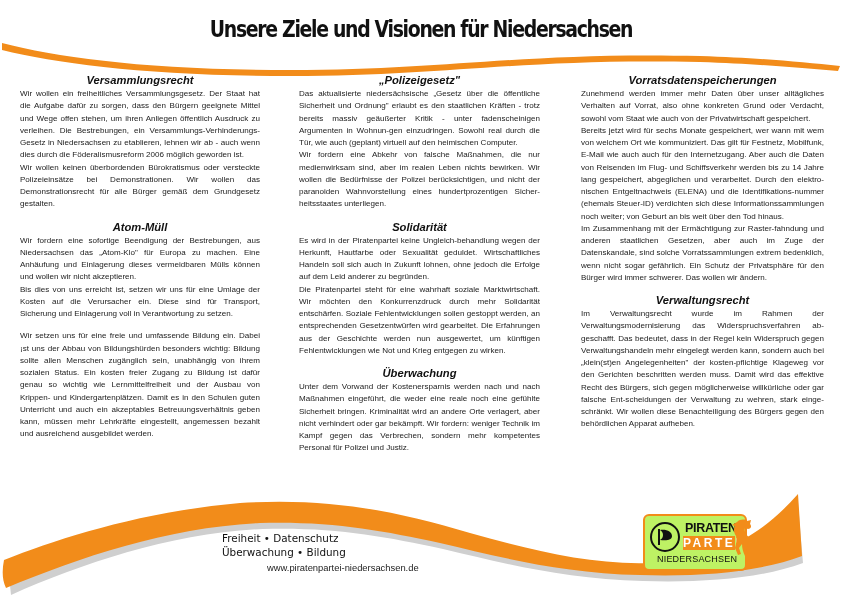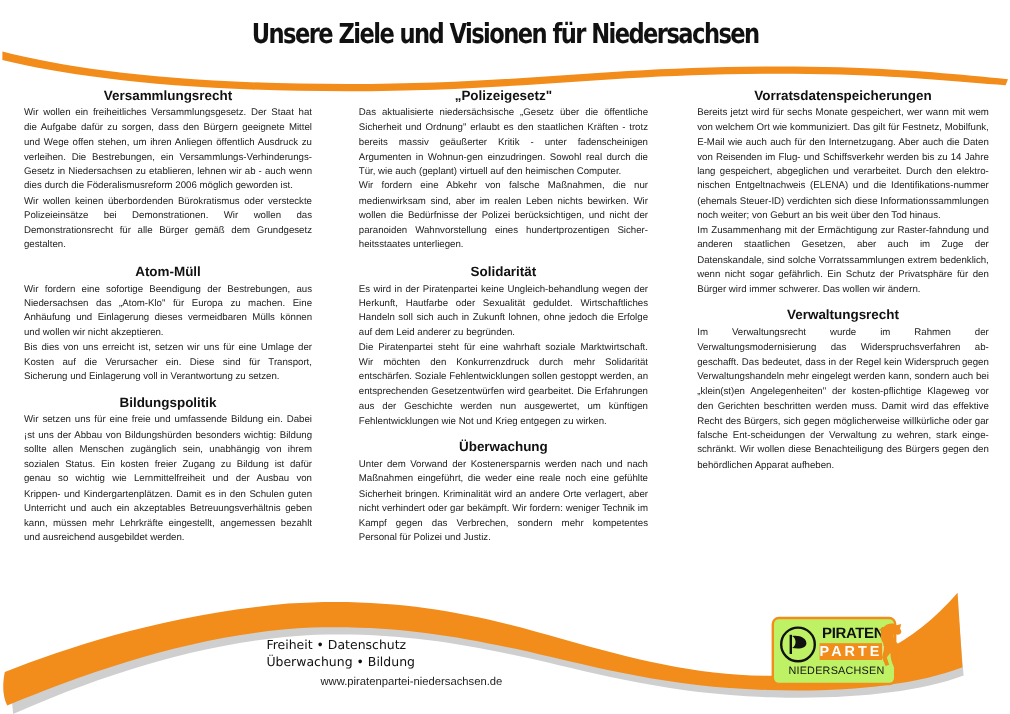--- a/index.html
+++ b/index.html
@@ -4,21 +4,21 @@
 <style>
   html, body { margin: 0; padding: 0; background: #ffffff; }
   body { width: 842px; height: 595px; position: relative; overflow: hidden; font-family: "Liberation Sans", sans-serif; color: #1a1a1a; }
   .swoosh-svg { position: absolute; left: 0; top: 0; width: 842px; height: 595px; pointer-events: none; }
   .title { position: absolute; left: 0; width: 842px; top: 16px; text-align: center; font-family: "DejaVu Sans", sans-serif; font-weight: bold; font-size: 23px; letter-spacing: -1.6px; transform: scaleX(0.82); transform-origin: 421px 0; color: #111; }
   .col { position: absolute; top: 74px; }
   .col.c1 { left: 20px; width: 240px; }
   .col.c2 { left: 299px; width: 241px; }
   .col.c3 { left: 581px; width: 243px; }
   .section { margin-bottom: 10px; }
-  .section h2 { margin: 0 0 1px 0; text-align: center; font-size: 11.2px; font-weight: bold; line-height: 13px; color: #111; }
+  .section h2 { margin: 0 0 1px 0; text-align: center; font-size: 11.2px; font-weight: bold; line-height: 13px; color: #111; font-style: italic; }
   .section p { margin: 0; font-size: 8.05px; line-height: 12.25px; text-align: justify; color: #222; hyphens: manual; }
   .c1 .s2 { margin-top: 0px; }
   .slogan { position: absolute; left: 222px; top: 531px; font-family: "DejaVu Sans", sans-serif; font-weight: normal; font-size: 10.4px; line-height: 14px; color: #111; }
   .url { position: absolute; left: 267px; top: 562px; font-size: 9.4px; color: #222; }
   .logo { position: absolute; left: 643px; top: 514px; width: 100px; height: 53px; border: 2px solid #f28c1a; border-radius: 6px; background: #bef264; }
   .logo .flag { position: absolute; left: 5px; top: 6px; width: 30px; height: 30px; border: 2.5px solid #111; border-radius: 50%; box-sizing: border-box; }
   .logo .flag svg { position: absolute; left: 3px; top: 3px; }
   .logo .piraten { position: absolute; left: 40px; top: 5px; font-weight: bold; font-size: 12.5px; color: #111; letter-spacing: -0.3px; }
   .logo .partei { position: absolute; left: 38px; top: 20px; width: 52px; height: 14px; background: #f28c1a; color: #fff; font-weight: bold; font-size: 12px; letter-spacing: 2.5px; text-align: center; line-height: 14px; }
   .logo .nds { position: absolute; left: 12px; top: 38px; font-size: 9px; color: #111; letter-spacing: 0.2px; }
@@ -43,21 +43,20 @@
     <h2>Versammlungsrecht</h2>
     <p>Wir wollen ein freiheitliches Versammlungsgesetz. Der Staat hat die Aufgabe dafür zu sorgen, dass den Bürgern geeignete Mittel und Wege offen stehen, um ihren Anliegen öffentlich Ausdruck zu verleihen. Die Bestrebungen, ein Versammlungs-Verhinderungs-Gesetz in Niedersachsen zu etablieren, lehnen wir ab - auch wenn dies durch die Föderalismusreform 2006 möglich geworden ist.</p>
     <p>Wir wollen keinen überbordenden Bürokratismus oder versteckte Polizeieinsätze bei Demonstrationen. Wir wollen das Demonstrationsrecht für alle Bürger gemäß dem Grundgesetz gestalten.</p>
   </div>
   <div class="section s2">
     <h2>Atom-Müll</h2>
     <p>Wir fordern eine sofortige Beendigung der Bestrebungen, aus Niedersachsen das „Atom-Klo" für Europa zu machen. Eine Anhäufung und Einlagerung dieses vermeidbaren Mülls können und wollen wir nicht akzeptieren.</p>
     <p>Bis dies von uns erreicht ist, setzen wir uns für eine Umlage der Kosten auf die Verursacher ein. Diese sind für Transport, Sicherung und Einlagerung voll in Verantwortung zu setzen.</p>
   </div>
   <div class="section">
-    <h2>Bildungspolitik</h2>
     <p>Wir setzen uns für eine freie und umfassende Bildung ein. Dabei ¡st uns der Abbau von Bildungshürden besonders wichtig: Bildung sollte allen Menschen zugänglich sein, unabhängig von ihrem sozialen Status. Ein kosten freier Zugang zu Bildung ist dafür genau so wichtig wie Lernmittelfreiheit und der Ausbau von Krippen- und Kindergartenplätzen. Damit es in den Schulen guten Unterricht und auch ein akzeptables Betreuungsverhältnis geben kann, müssen mehr Lehrkräfte eingestellt, angemessen bezahlt und ausreichend ausgebildet werden.</p>
   </div>
 </div>
 
 <div class="col c2">
   <div class="section">
     <h2>„Polizeigesetz"</h2>
     <p>Das aktualisierte niedersächsische „Gesetz über die öffentliche Sicherheit und Ordnung" erlaubt es den staatlichen Kräften - trotz bereits massiv geäußerter Kritik - unter fadenscheinigen Argumenten in Wohnun-gen einzudringen. Sowohl real durch die Tür, wie auch (geplant) virtuell auf den heimischen Computer.</p>
     <p>Wir fordern eine Abkehr von falsche Maßnahmen, die nur medienwirksam sind, aber im realen Leben nichts bewirken. Wir wollen die Bedürfnisse der Polizei berücksichtigen, und nicht der paranoiden Wahnvorstellung eines hundertprozentigen Sicher-heitsstaates unterliegen.</p>
   </div>
@@ -68,20 +67,21 @@
   </div>
   <div class="section">
     <h2>Überwachung</h2>
     <p>Unter dem Vorwand der Kostenersparnis werden nach und nach Maßnahmen eingeführt, die weder eine reale noch eine gefühlte Sicherheit bringen. Kriminalität wird an andere Orte verlagert, aber nicht verhindert oder gar bekämpft. Wir fordern: weniger Technik im Kampf gegen das Verbrechen, sondern mehr kompetentes Personal für Polizei und Justiz.</p>
   </div>
 </div>
 
 <div class="col c3">
   <div class="section">
     <h2>Vorratsdatenspeicherungen</h2>
+    <p>Zunehmend werden immer mehr Daten über unser alltägliches Verhalten auf Vorrat, also ohne konkreten Grund oder Verdacht, sowohl vom Staat wie auch von der Privatwirtschaft gespeichert.</p>
     <p>Bereits jetzt wird für sechs Monate gespeichert, wer wann mit wem von welchem Ort wie kommuniziert. Das gilt für Festnetz, Mobilfunk, E-Mail wie auch auch für den Internetzugang. Aber auch die Daten von Reisenden im Flug- und Schiffsverkehr werden bis zu 14 Jahre lang gespeichert, abgeglichen und verarbeitet. Durch den elektro-nischen Entgeltnachweis (ELENA) und die Identifikations-nummer (ehemals Steuer-ID) verdichten sich diese Informationssammlungen noch weiter; von Geburt an bis weit über den Tod hinaus.</p>
     <p>Im Zusammenhang mit der Ermächtigung zur Raster-fahndung und anderen staatlichen Gesetzen, aber auch im Zuge der Datenskandale, sind solche Vorratssammlungen extrem bedenklich, wenn nicht sogar gefährlich. Ein Schutz der Privatsphäre für den Bürger wird immer schwerer. Das wollen wir ändern.</p>
   </div>
   <div class="section">
     <h2>Verwaltungsrecht</h2>
     <p>Im Verwaltungsrecht wurde im Rahmen der Verwaltungsmodernisierung das Widerspruchsverfahren ab-geschafft. Das bedeutet, dass in der Regel kein Widerspruch gegen Verwaltungshandeln mehr eingelegt werden kann, sondern auch bei „klein(st)en Angelegenheiten" der kosten-pflichtige Klageweg vor den Gerichten beschritten werden muss. Damit wird das effektive Recht des Bürgers, sich gegen möglicherweise willkürliche oder gar falsche Ent-scheidungen der Verwaltung zu wehren, stark einge-schränkt. Wir wollen diese Benachteiligung des Bürgers gegen den behördlichen Apparat aufheben.</p>
   </div>
 </div>
 
 <div class="slogan">

